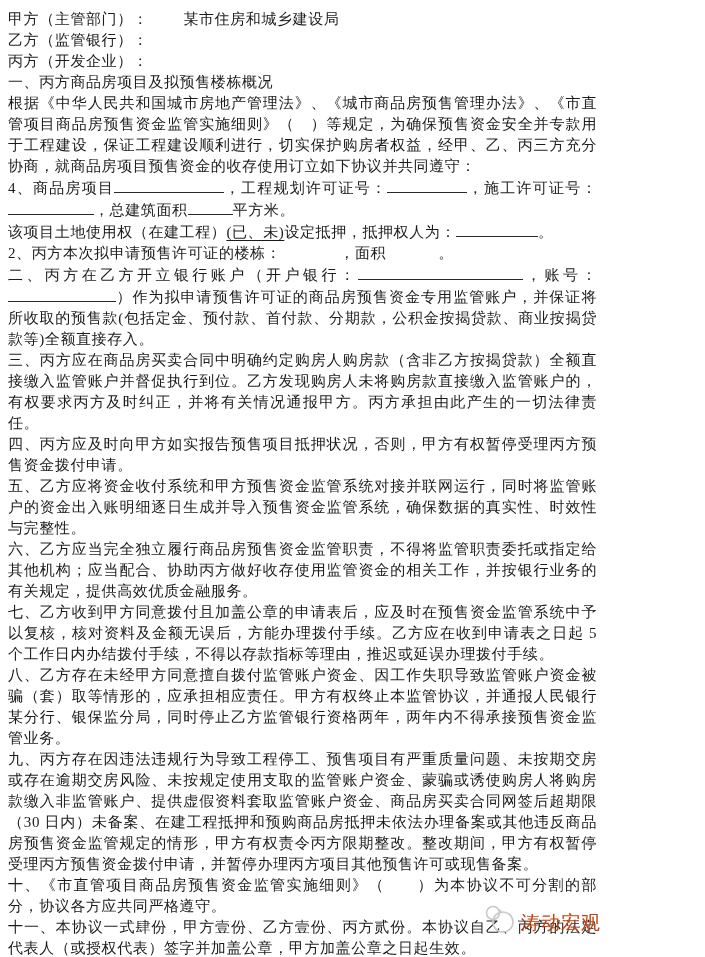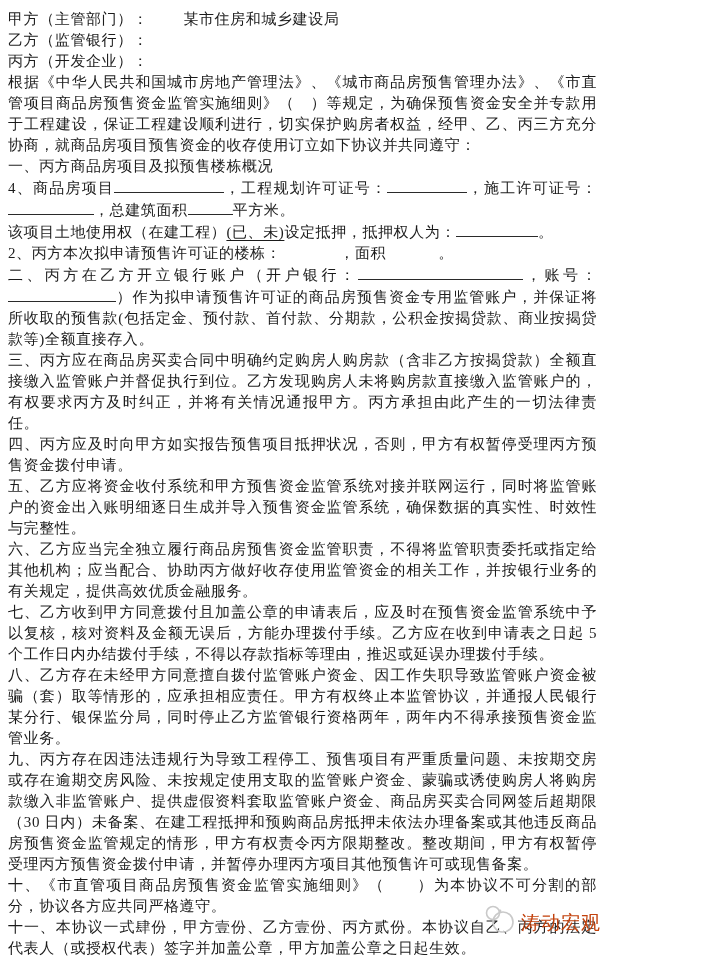--- a/index.html
+++ b/index.html
@@ -49,23 +49,23 @@
 <body>
 
 <div class="page">
 
   <p><span>甲方（主管部门）：</span><span class="gap g35"></span><span>某市住房和城乡建设局</span></p>
 
   <p><span>乙方（监管银行）：</span></p>
 
   <p><span>丙方（开发企业）：</span></p>
 
+  <p>一、丙方商品房项目及拟预售楼栋概况</p>
+
   <p>根据《中华人民共和国城市房地产管理法》、《城市商品房预售管理办法》、《市直管项目商品房预售资金监管实施细则》（　）等规定，为确保预售资金安全并专款用于工程建设，保证工程建设顺利进行，切实保护购房者权益，经甲、乙、丙三方充分协商，就商品房项目预售资金的收存使用订立如下协议并共同遵守：</p>
-
-  <p>一、丙方商品房项目及拟预售楼栋概况</p>
 
   <p><span>4、商品房项目</span><span class="bl w110"></span><span>，工程规划许可证号：</span><span class="bl w80"></span><span>，施工许可证号：</span><span class="bl w86"></span><span>，总建筑面积</span><span class="bl w45"></span><span>平方米。</span></p>
 
   <p><span>该项目土地使用权（在建工程）</span><span class="ul">(已、未)</span><span>设定抵押，抵押权人为：</span><span class="bl w82"></span><span>。</span></p>
 
   <p><span>2、丙方本次拟申请预售许可证的楼栋：</span><span class="gap g58"></span><span>，面积</span><span class="gap g52"></span><span>。</span></p>
 
   <p><span>二、丙方在乙方开立银行账户（开户银行：</span><span class="bl w165"></span><span>，账号：</span><span class="bl w108"></span><span>）作为拟申请预售许可证的商品房预售资金专用监管账户，并保证将所收取的预售款(包括定金、预付款、首付款、分期款，公积金按揭贷款、商业按揭贷款等)全额直接存入。</span></p>
 
   <p>三、丙方应在商品房买卖合同中明确约定购房人购房款（含非乙方按揭贷款）全额直接缴入监管账户并督促执行到位。乙方发现购房人未将购房款直接缴入监管账户的，有权要求丙方及时纠正，并将有关情况通报甲方。丙方承担由此产生的一切法律责任。</p>

